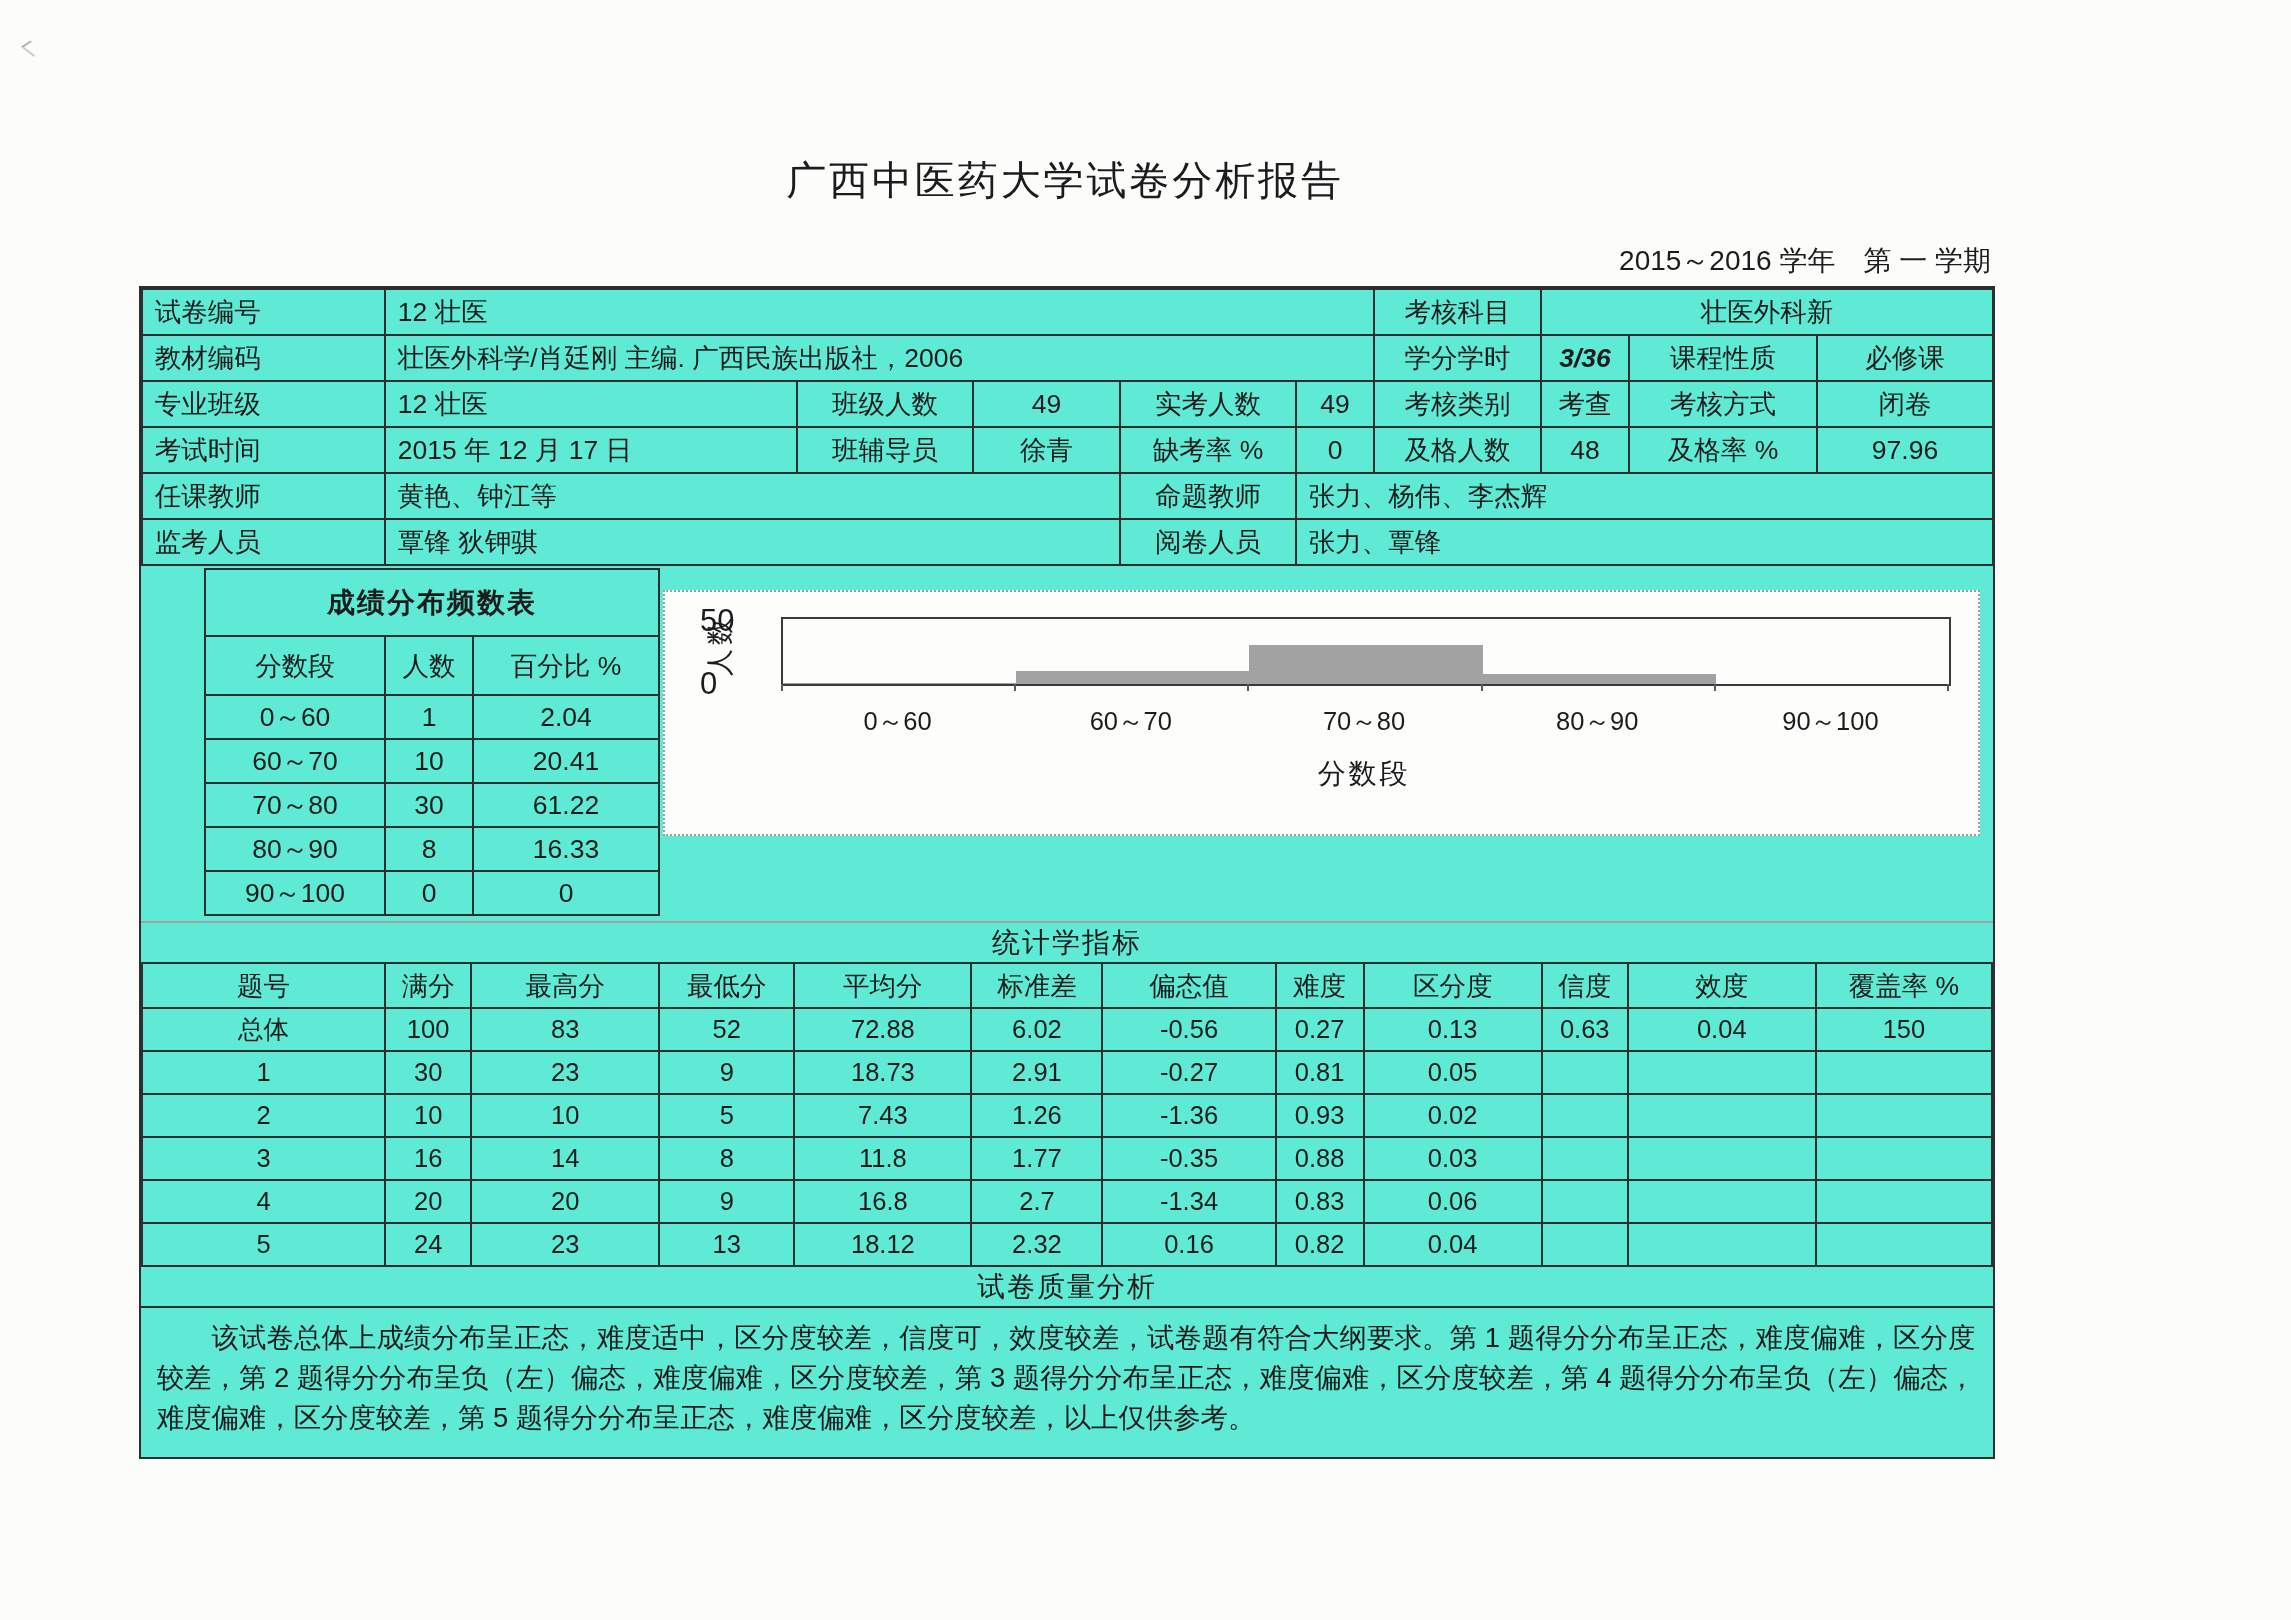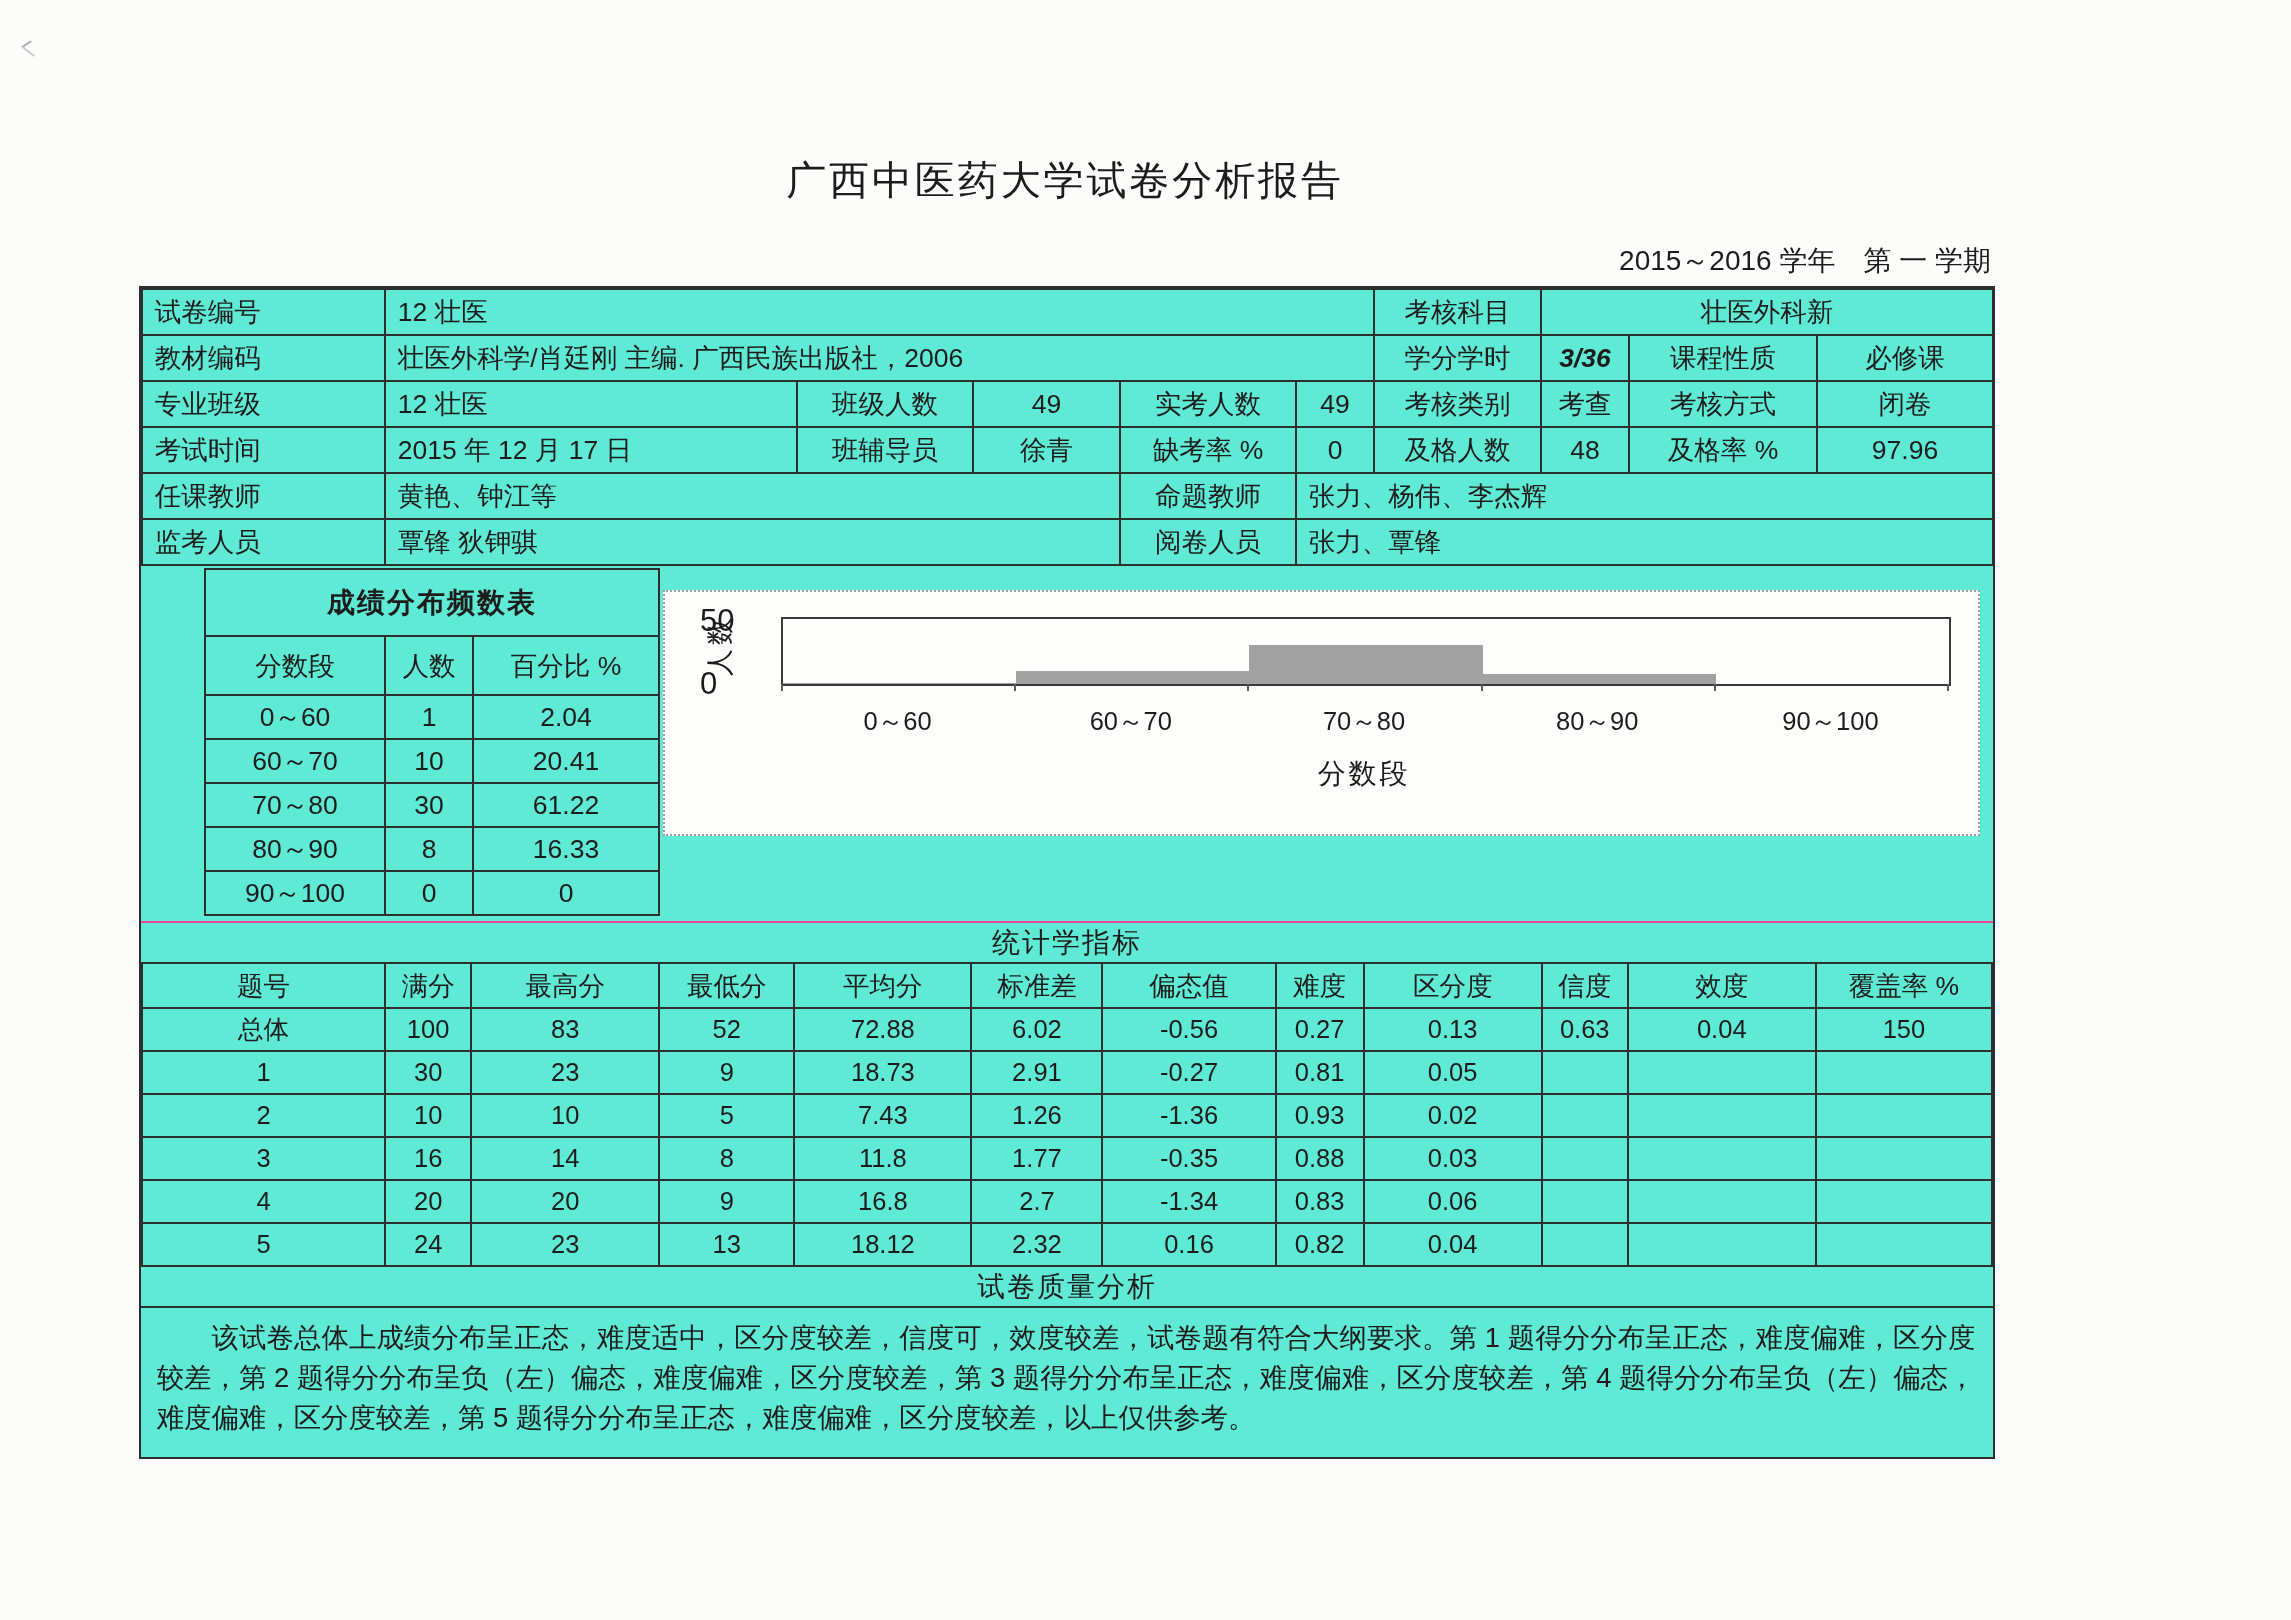--- a/index.html
+++ b/index.html
@@ -37,21 +37,21 @@
   .ylab.top{left:35px;top:11.8px;}
   .ylab.bottom{left:35px;top:74px;}
   .yaxisname{position:absolute;left:23.5px;top:35px;font-size:27.4px;transform:rotate(-90deg);
              transform-origin:center;letter-spacing:3.9px;}
   .xlabels{position:absolute;left:116px;top:112px;width:1166px;display:flex;}
   .xlabels span{flex:1;text-align:center;font-size:25.5px;}
   .xaxisname{position:absolute;left:116px;top:163px;width:1166px;text-align:center;
              font-size:28px;letter-spacing:2.9px;}
   
   .sec-title{height:39px;line-height:39px;text-align:center;font-size:28px;letter-spacing:2px;}
-  .stats-sec{border-top:2px solid #ec4899;}
+  .stats-sec{border-top:2px solid #a3a3a3;}
   .quality-sec{border-bottom:2px solid #2e2e2e;}
   .stats td{font-size:25.5px;height:41px;}
   .stats .hdr td{height:43px;font-size:26.5px;}
   
   .quality-text{padding:9.8px 17.6px 19.6px 15.7px;font-size:27.4px;line-height:40px;
                 text-indent:2em;text-align:justify;}
 </style>
 </head>
 <body>
 

